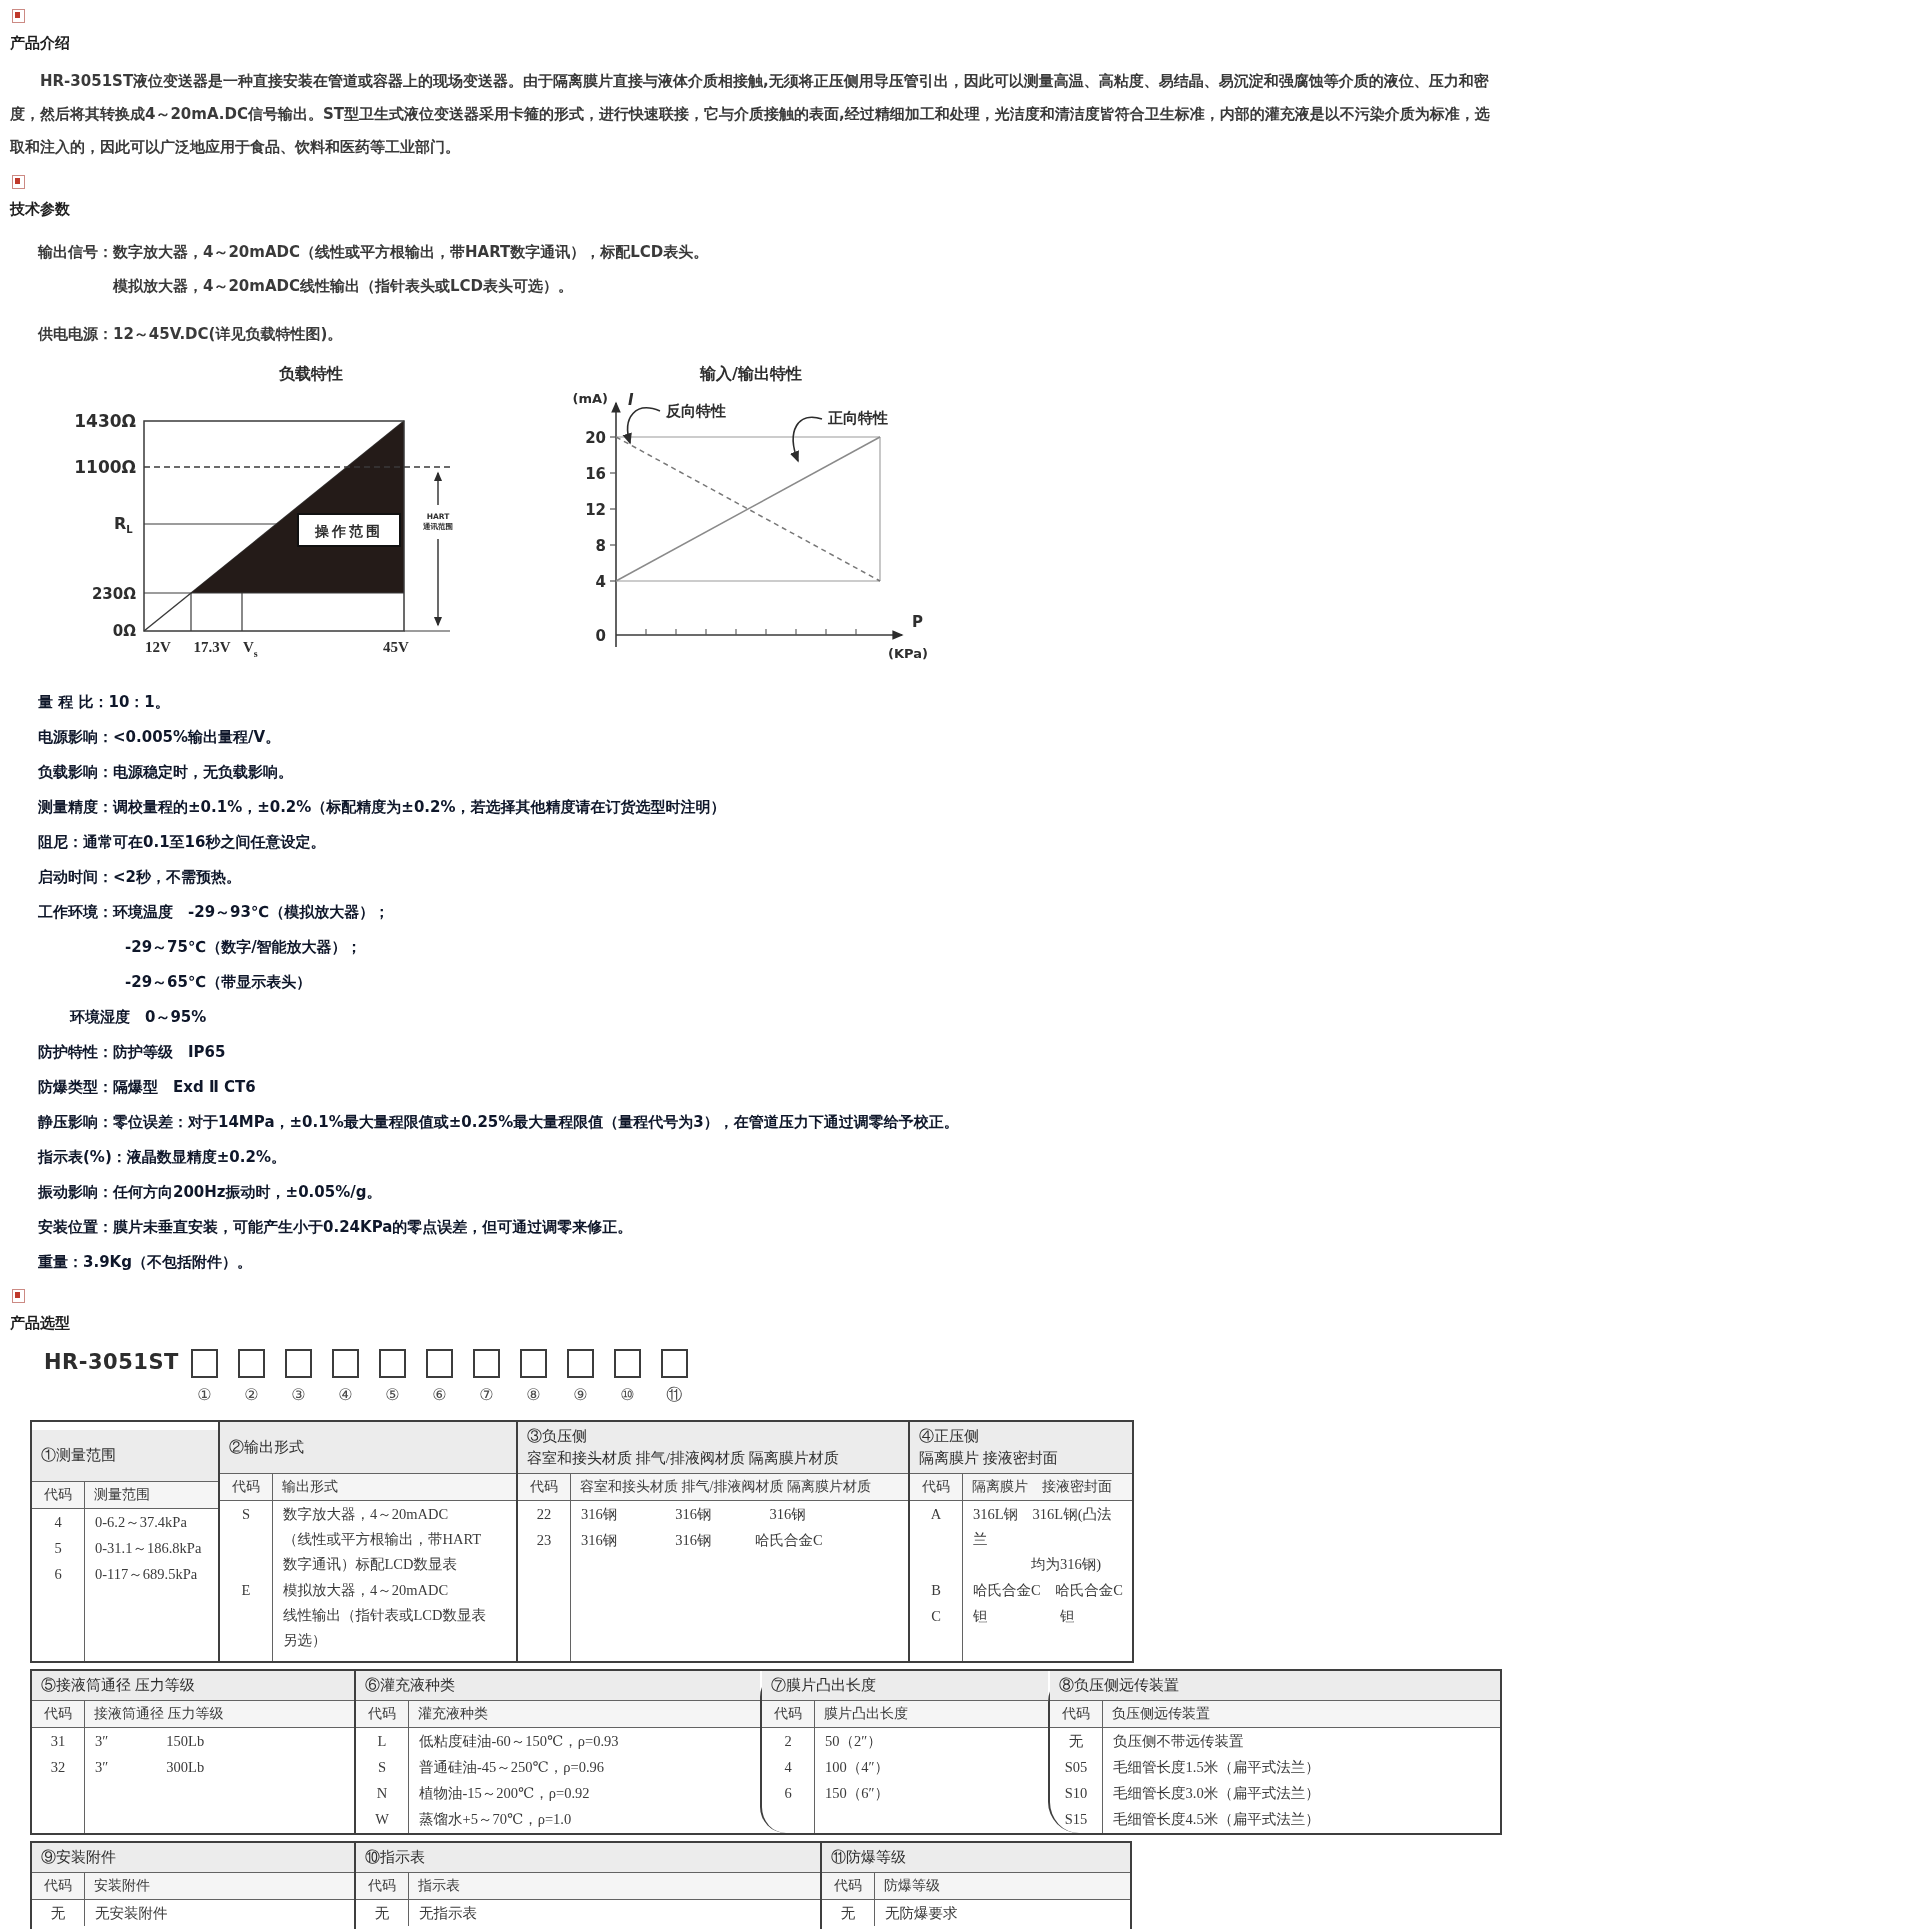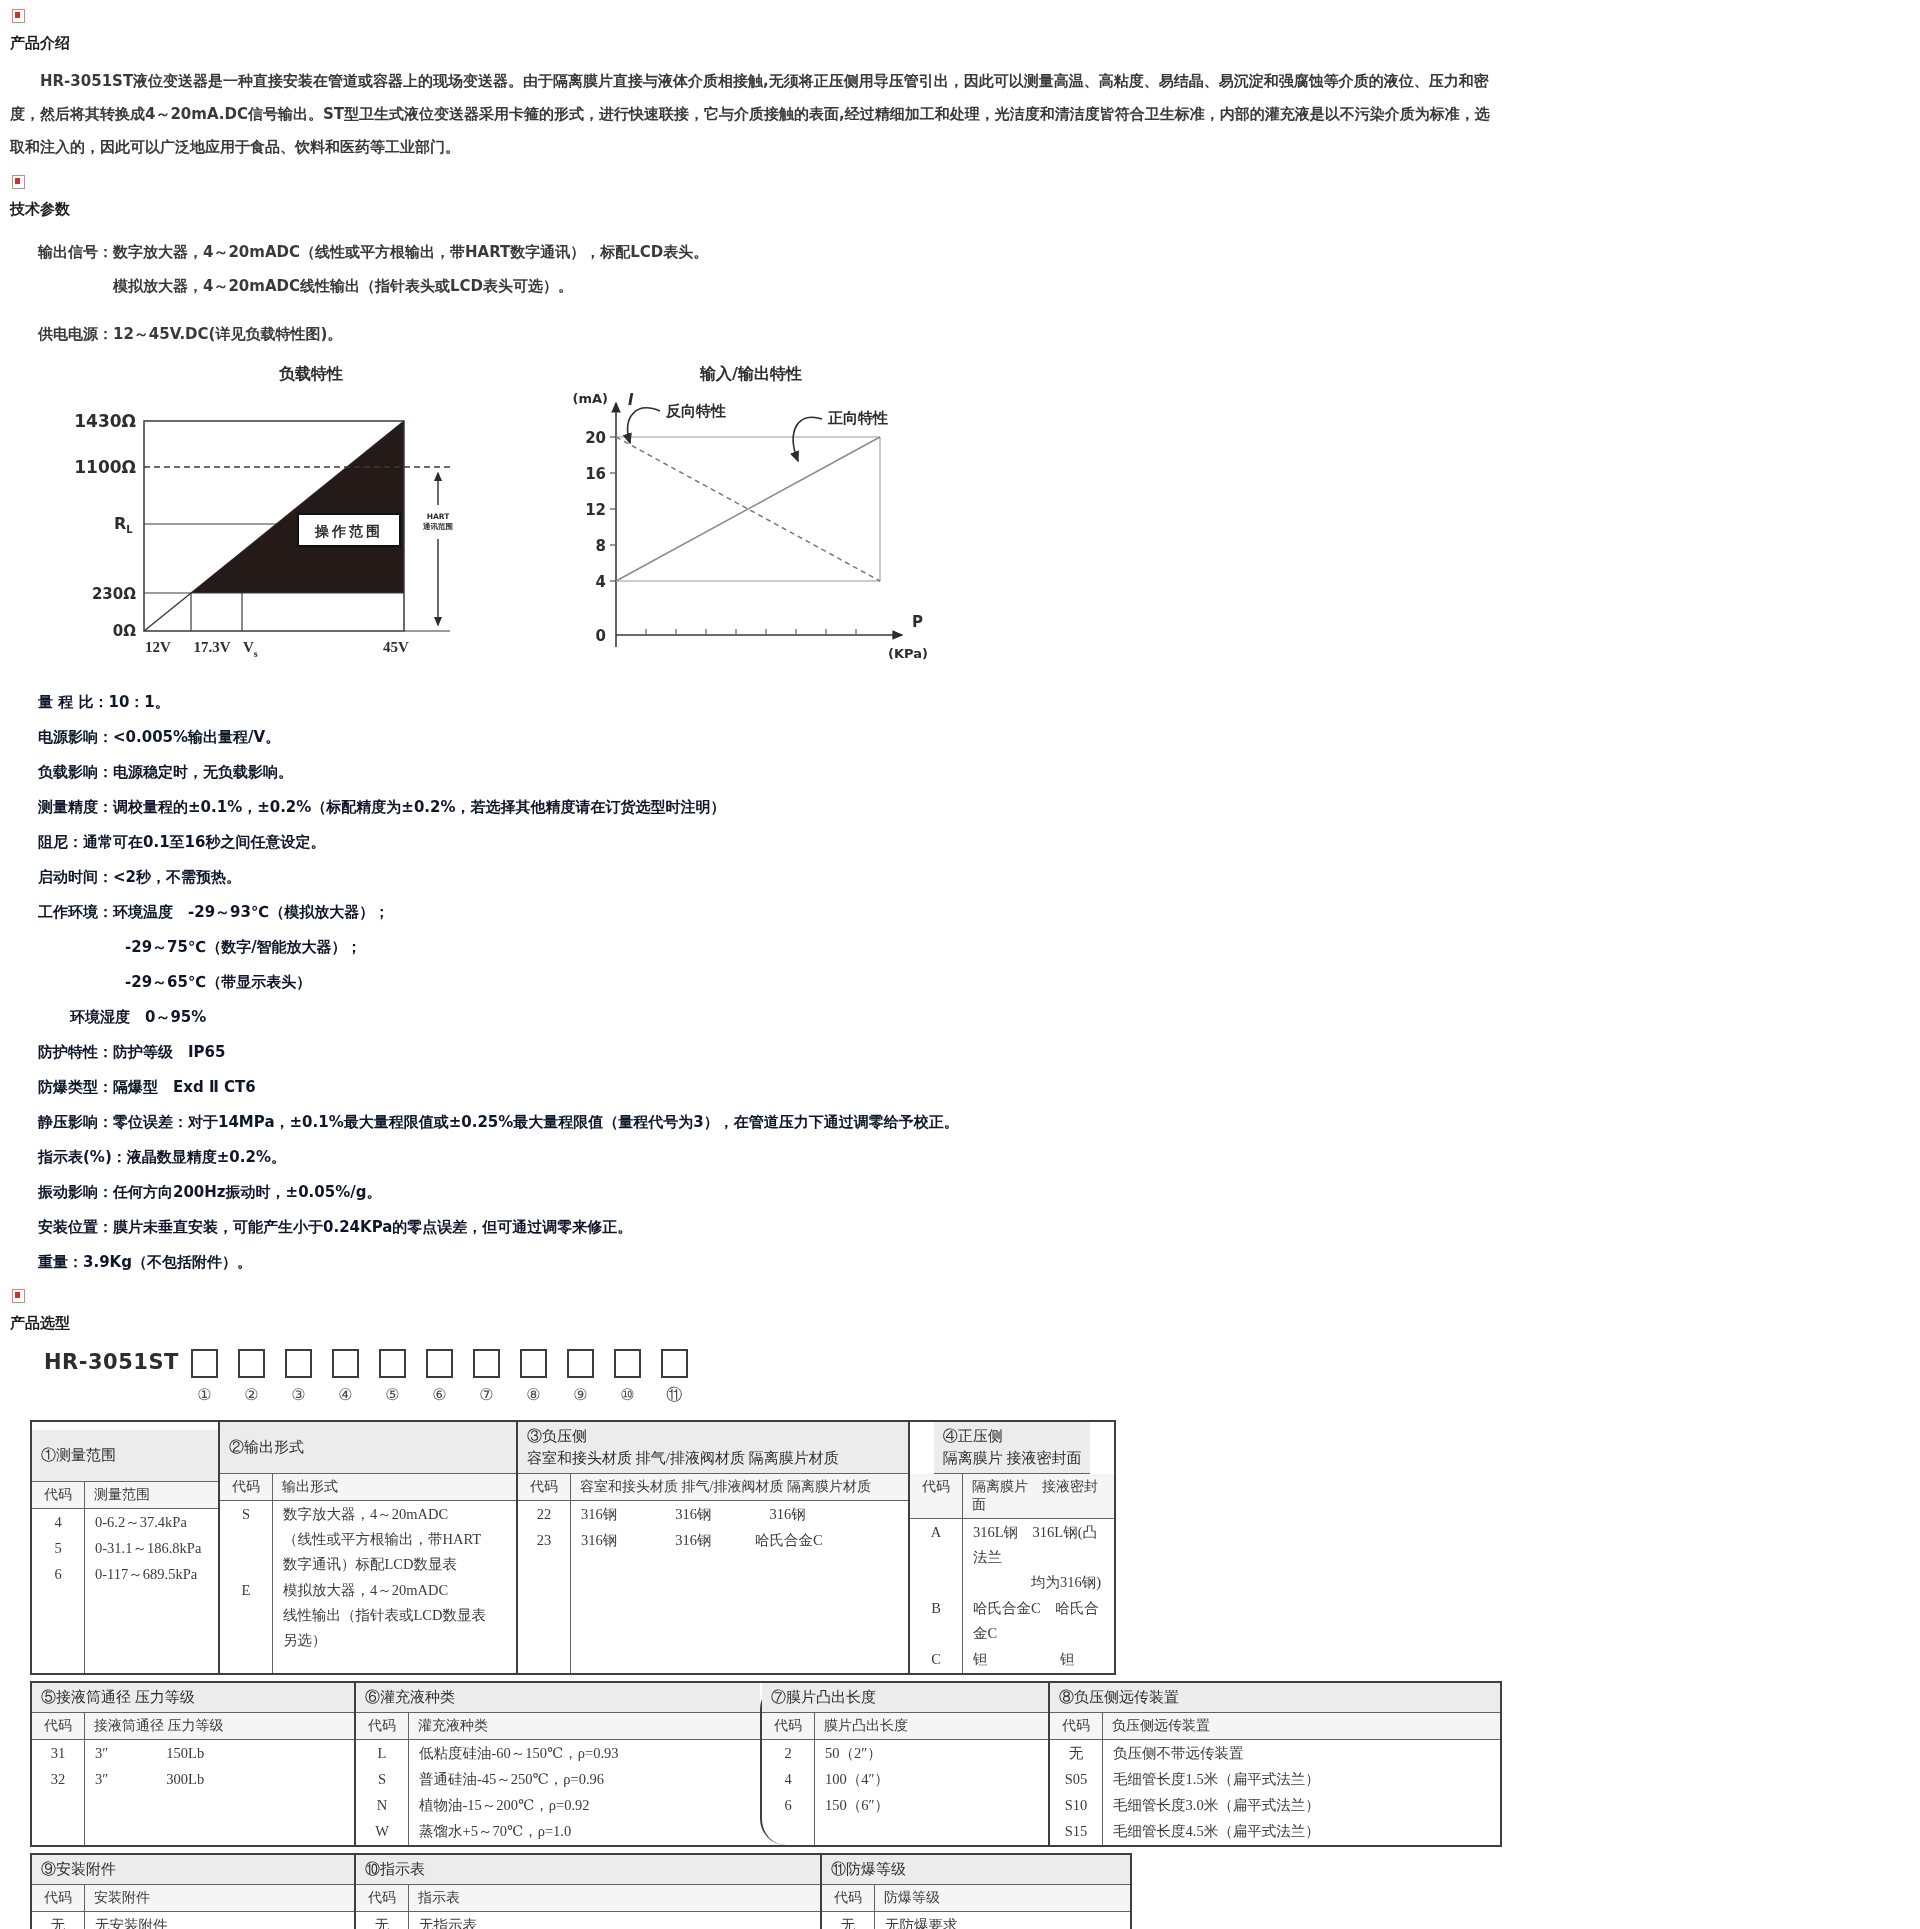--- a/index.html
+++ b/index.html
@@ -289,21 +289,21 @@
             </div>
             <div class="trow">
               <div class="trow-code">23</div>
               <div class="trow-val">316钢　　　　316钢　　　哈氏合金C</div>
             </div>
             <div class="trow trow-fill">
               <div class="trow-code"></div>
             </div>
           </div>
         </div>
-        <div class="sec" style="width: 206px; align-items: center;">
+        <div class="sec" style="width: 224px;">
           <div class="sec-title">④正压侧
 隔离膜片 接液密封面</div>
           <div class="sec-sub">
             <div class="sub-code">代码</div>
             <div class="sub-val">隔离膜片　接液密封面</div>
           </div>
           <div class="sec-body">
             <div class="trow">
               <div class="trow-code">A</div>
               <div class="trow-val">316L钢　316L钢(凸法兰
@@ -389,21 +389,21 @@
             </div>
             <div class="trow">
               <div class="trow-code">6</div>
               <div class="trow-val">150（6″）</div>
             </div>
             <div class="trow trow-fill">
               <div class="trow-code"></div>
             </div>
           </div>
         </div>
-        <div class="sec" style="width: 452px;">
+        <div class="sec" style="width: 452px; border-radius: 31px;">
           <div class="sec-title">⑧负压侧远传装置</div>
           <div class="sec-sub">
             <div class="sub-code">代码</div>
             <div class="sub-val">负压侧远传装置</div>
           </div>
           <div class="sec-body">
             <div class="trow">
               <div class="trow-code">无</div>
               <div class="trow-val">负压侧不带远传装置</div>
             </div>

